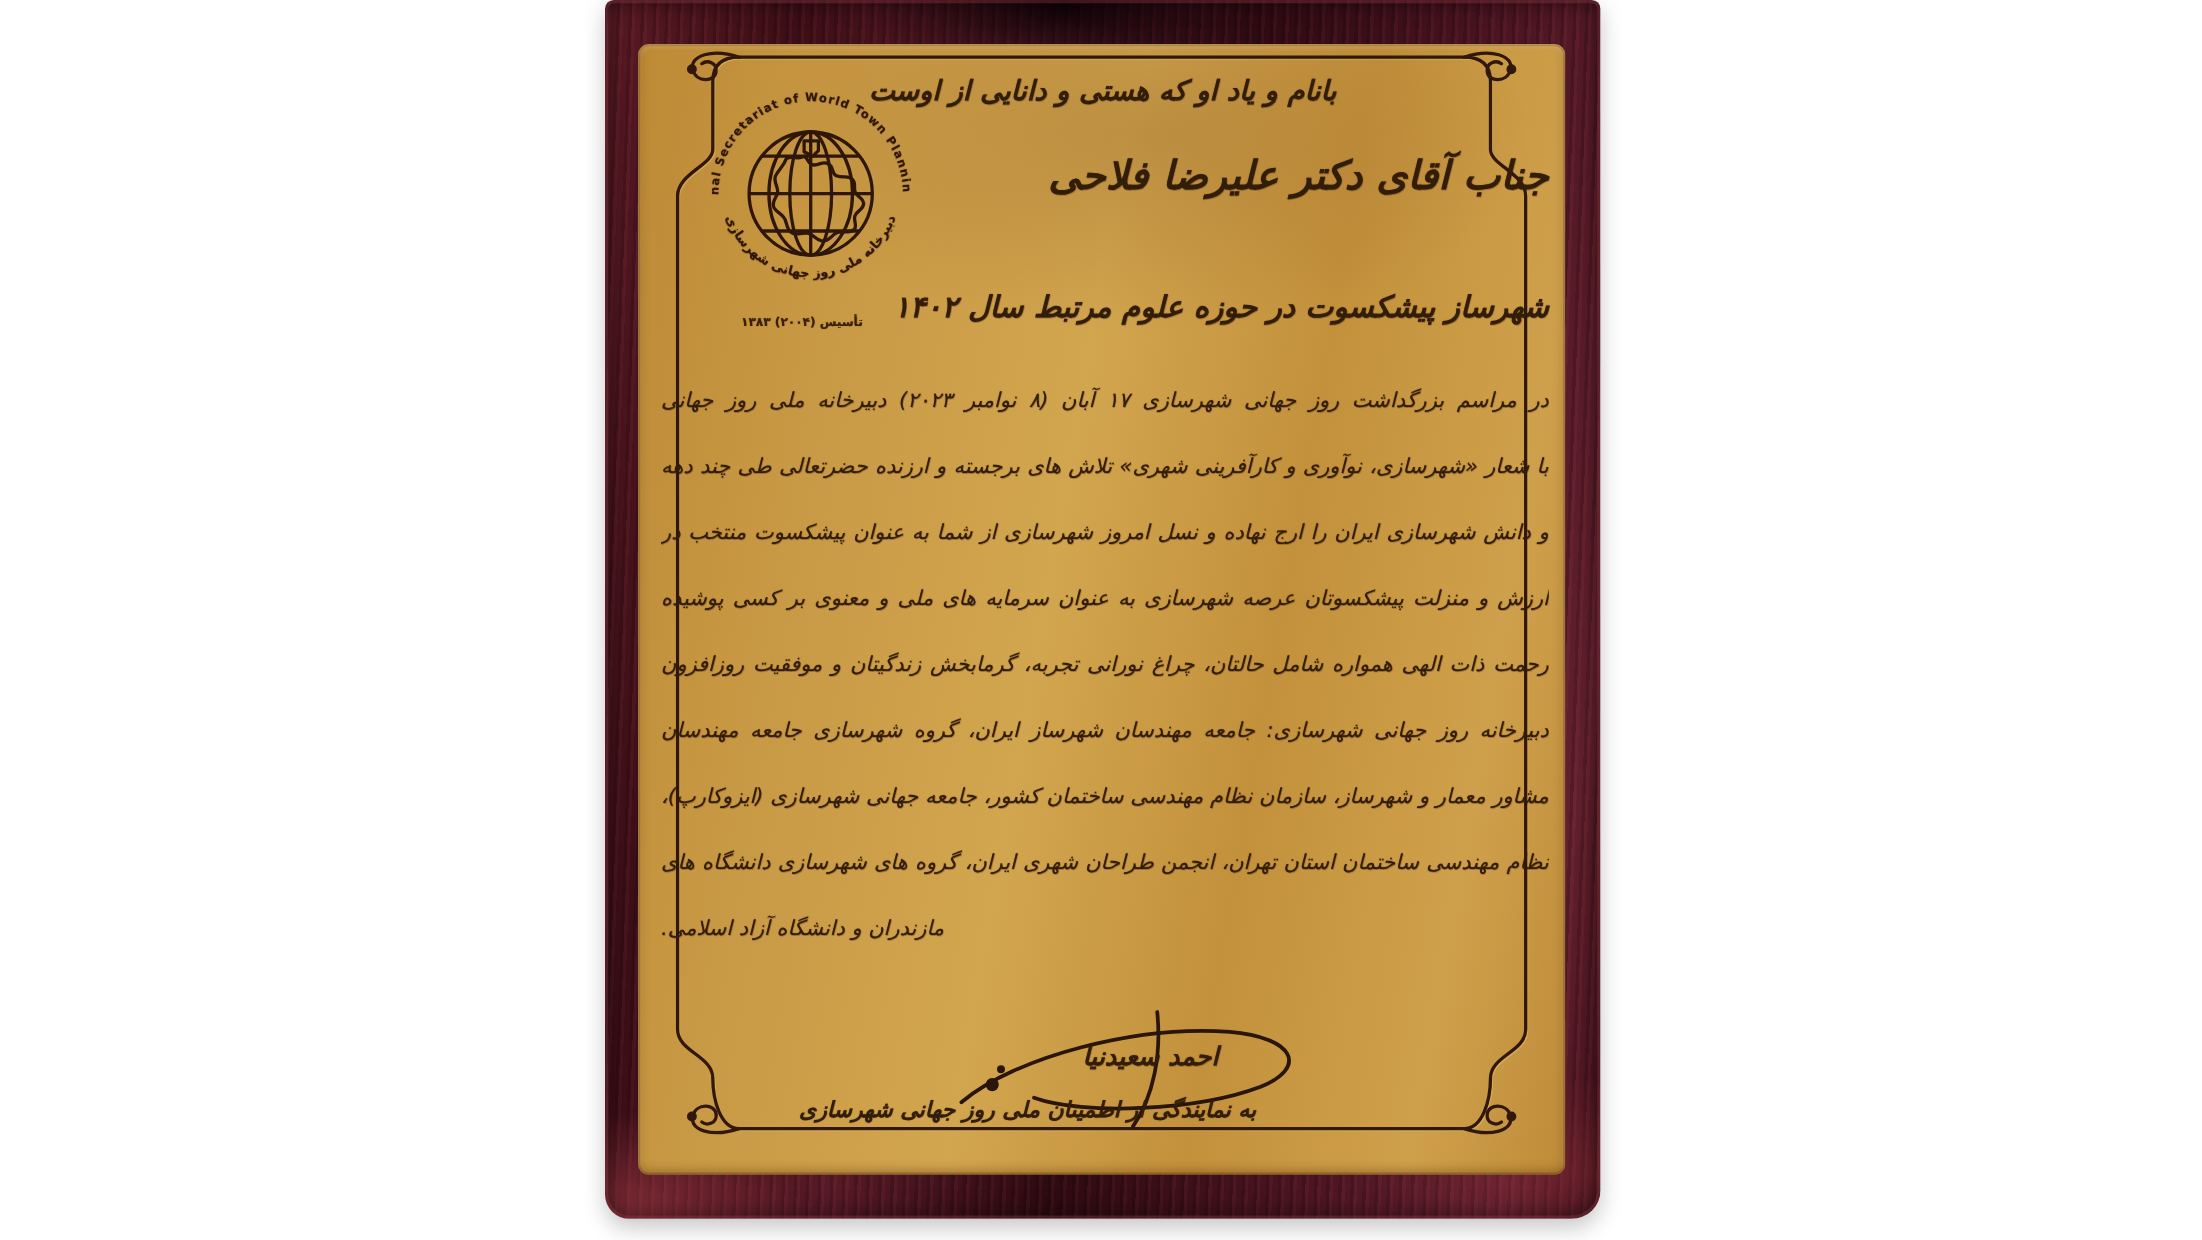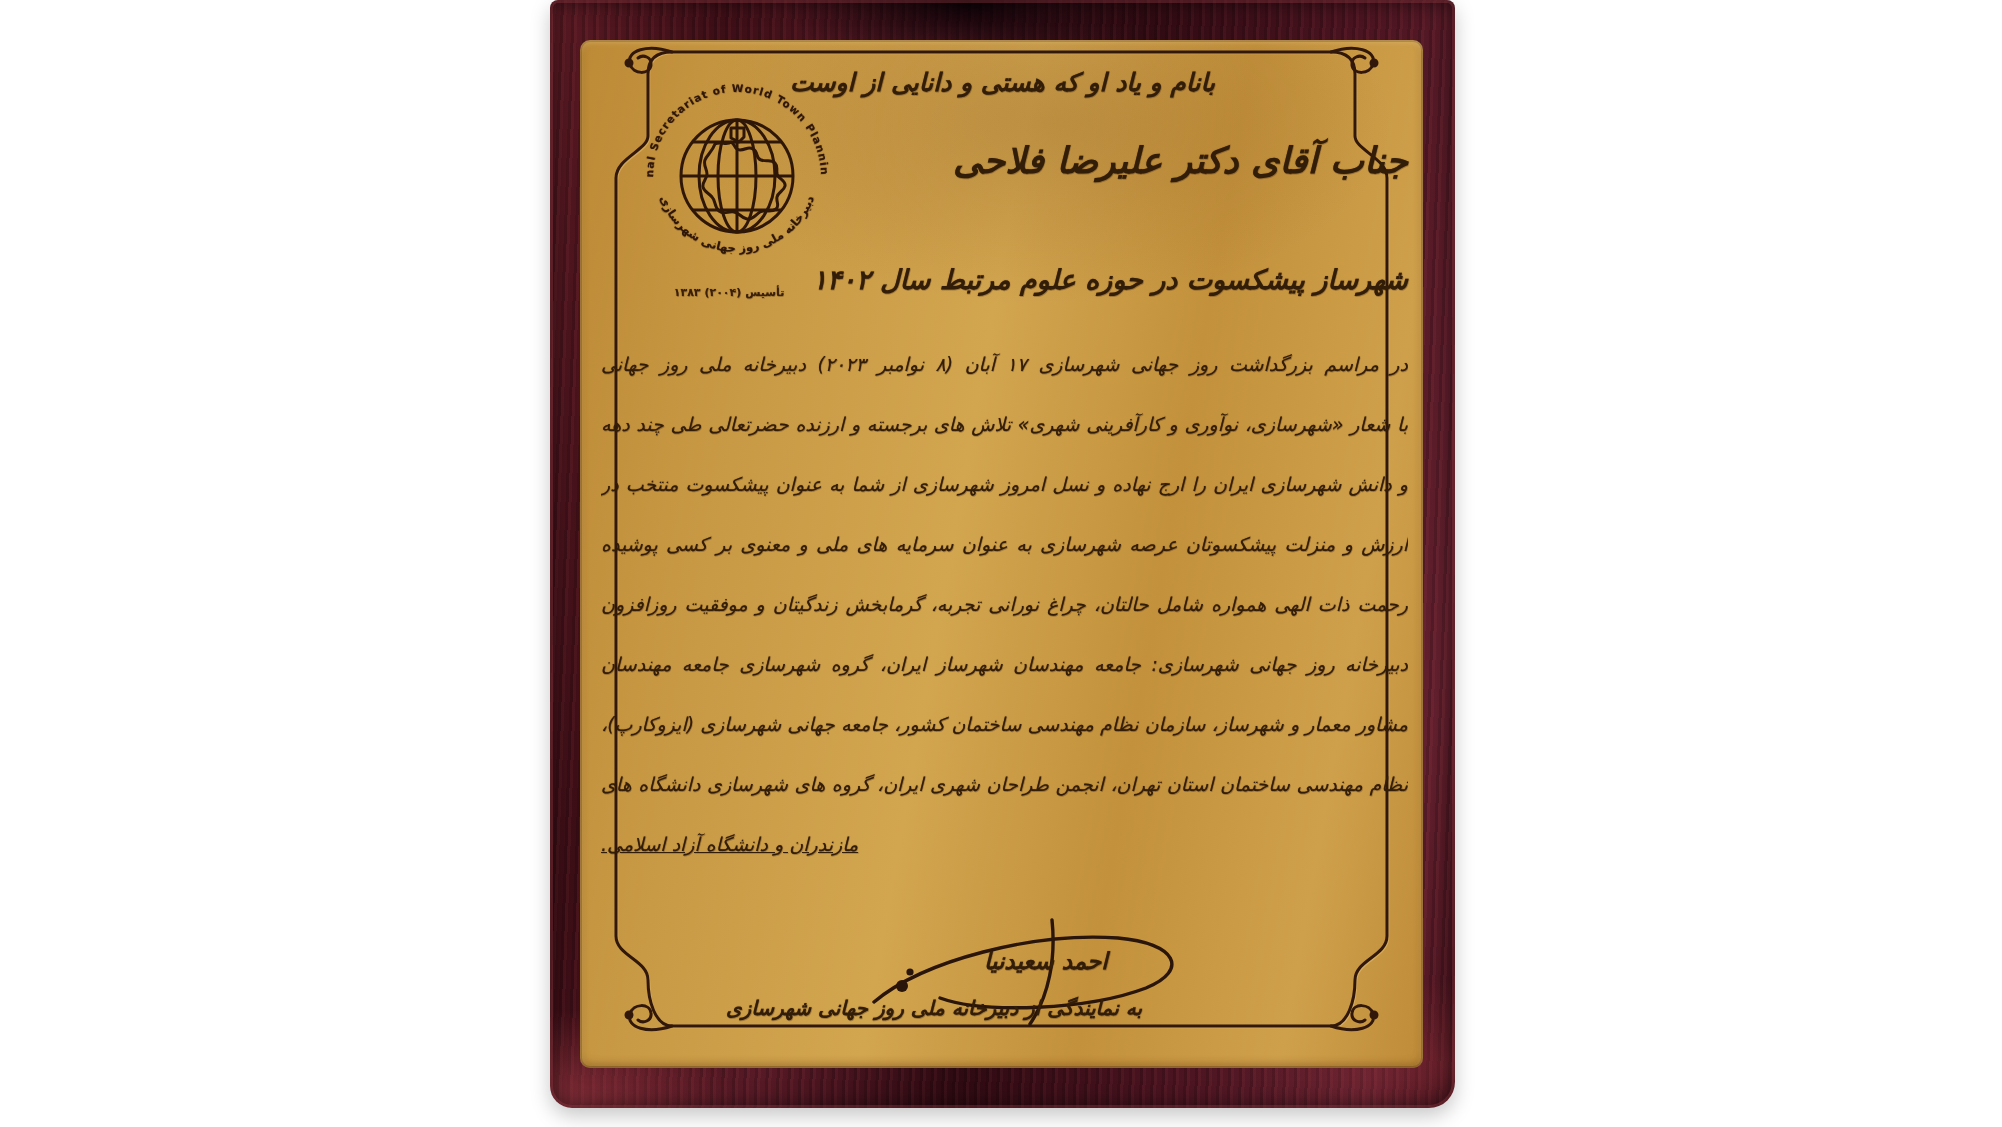--- a/index.html
+++ b/index.html
@@ -36,21 +36,21 @@
 
   .fa{color:inherit;text-shadow:0 0 1px rgba(55,28,8,.55), .6px .8px 0 rgba(55,28,8,.25);}
   .line{position:absolute;white-space:nowrap;font-style:italic;}
   .bismillah{left:295px;top:28px;width:340px;text-align:center;font-size:25px;font-weight:bold;}
   .addressee{right:15px;top:100px;font-size:36px;font-weight:bold;}
   .subtitle{right:15px;top:224px;font-size:27px;font-weight:bold;}
 
   .bodyblock{position:absolute;left:21px;right:15px;top:296px;}
   .bodyline{height:60px;line-height:56px;font-size:19px;font-style:italic;
             text-align:justify;text-align-last:justify;overflow:hidden;}
-  .bodyline.last{text-align:left;text-align-last:left;text-decoration:underline;}
+  .bodyline.last{text-align:left;text-align-last:left;}
 
   .sig-name{position:absolute;left:404px;top:892px;font-size:23px;font-weight:bold;
             font-style:italic;white-space:nowrap;direction:rtl;margin-top:16px;}
   .sig-role{position:absolute;left:262px;top:956px;width:300px;text-align:center;
             font-size:20px;font-weight:bold;font-style:italic;white-space:nowrap;}
 
   .border-svg{left:0;top:0;}
   .logo-svg{left:47px;top:32px;}
   .sig-svg{left:266px;top:868px;}
 
@@ -135,17 +135,17 @@
 
       <svg class="sig-svg" width="340" height="120" viewBox="0 0 340 120" fill="none">
         <g stroke="#2a150a" stroke-width="3.4" stroke-linecap="round">
           <path d="M 28,94 C 78,52 188,24 272,30 C 330,35 344,62 300,80 C 242,102 138,106 94,90"></path>
           <path d="M 206,12 C 210,50 203,88 184,116"></path>
         </g>
         <circle cx="56" cy="78" r="6" fill="#2a150a"></circle>
         <circle cx="64" cy="64" r="3.6" fill="#2a150a"></circle>
       </svg>
       <div class="sig-name fa">احمد سعیدنیا</div>
-      <div class="sig-role fa">به نمایندگی از دبیرخانه ملی روز جهانی شهرسازی</div>
+      <div class="sig-role fa">به نمایندگی از اطمینان ملی روز جهانی شهرسازی</div>
 
     </div>
   </div>
 </div>
 
 </body></html>

